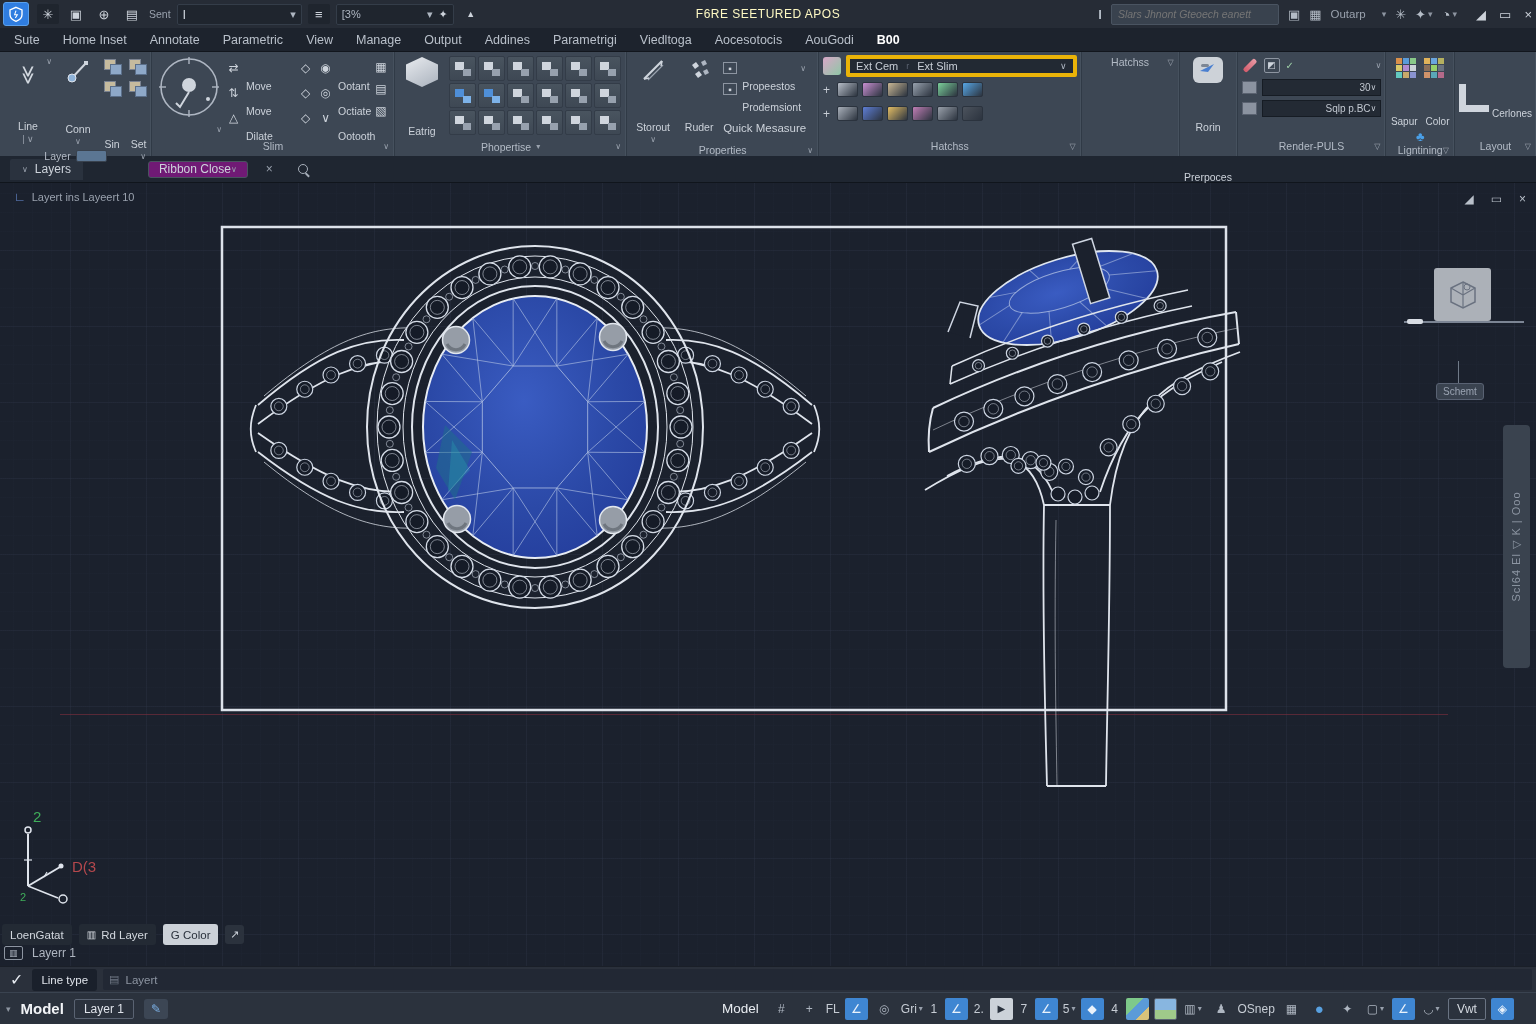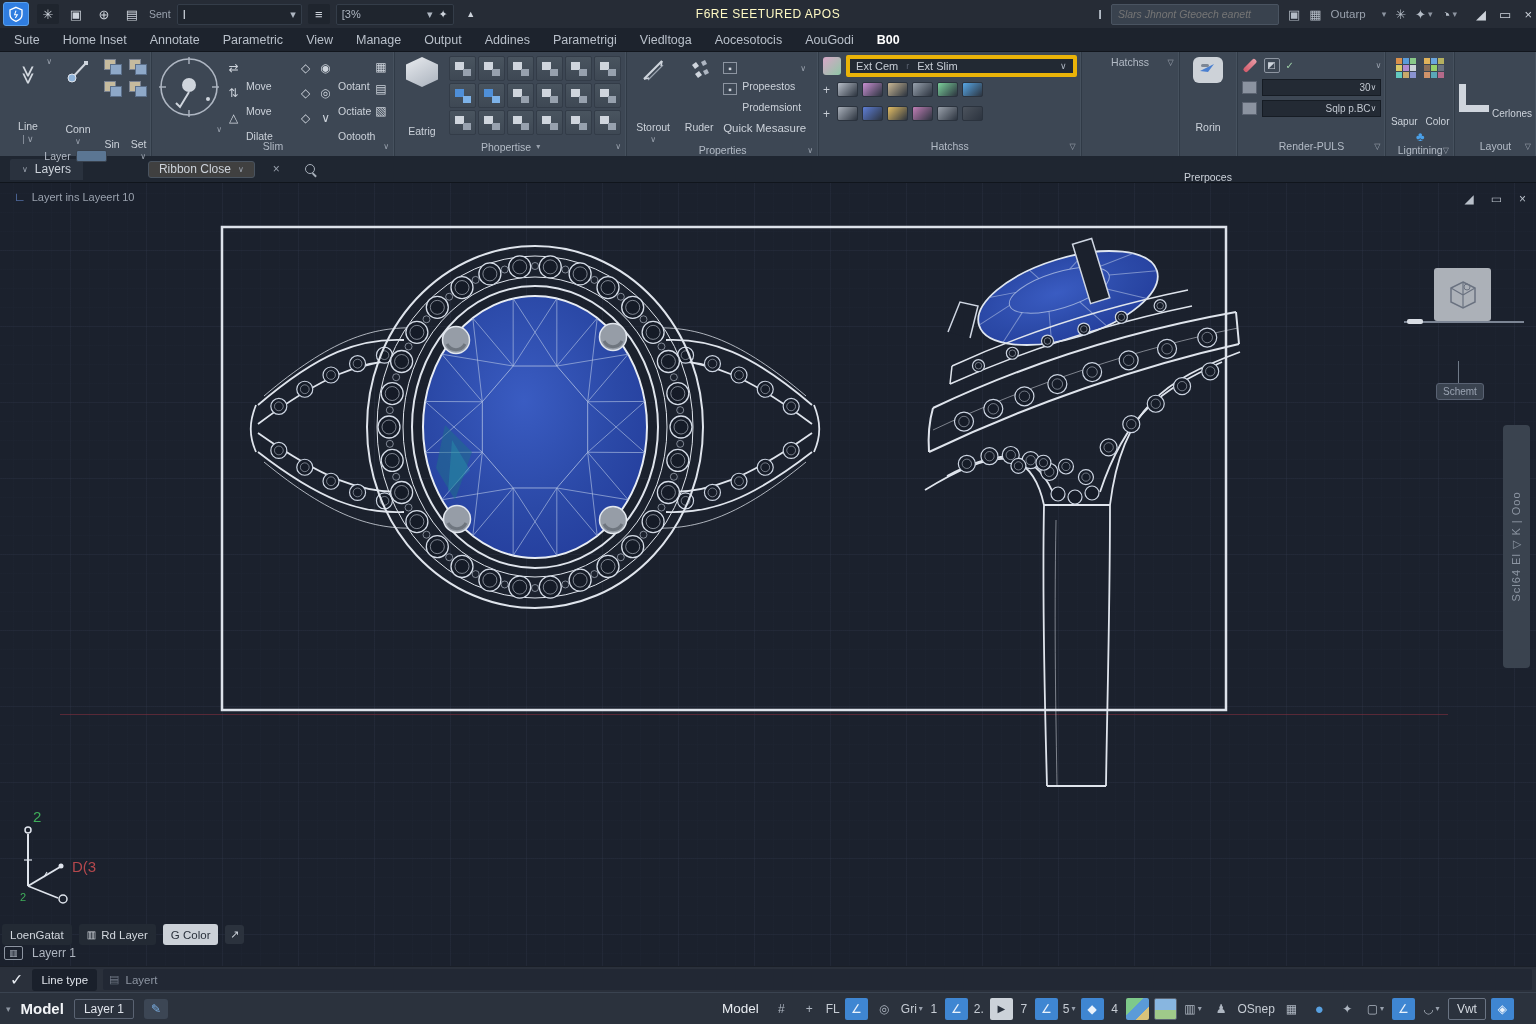--- a/index.html
+++ b/index.html
@@ -51,21 +51,21 @@
   .combo .flex1 { flex:1; }
   .swrow { display:flex; align-items:center; gap:4px; height:23px; }
   .sw { width:21px; height:15px; border-radius:2px; border:1px solid #2b333e; }
   .minifield { flex:1; display:flex; align-items:center; justify-content:flex-end; gap:0; background:#232a34; border:1px solid #161c24; height:17px; font-size:10px; color:#c2c8d1; padding:0 4px; }
   .pal { display:grid; grid-template-columns:repeat(3,6px); grid-auto-rows:6px; gap:1px; }
   .pal i { display:block; }
 
   
   .tabrow { height:27px; background:#1f2631; display:flex; align-items:center; gap:10px; padding-left:10px; border-bottom:1px solid #10151c; }
   .layers-tab { display:flex; align-items:center; gap:7px; background:#2a323e; height:21px; padding:0 12px; border-radius:2px 2px 0 0; font-size:12px; color:#cdd3db; }
-  .ribbonclose { display:flex; align-items:center; gap:7px; background:#404040; border:1px solid #49535f; height:17px; padding:0 10px; border-radius:3px; font-size:12px; color:#ccd2da; margin-left:55px; }
+  .ribbonclose { display:flex; align-items:center; background:#701a75; border:1px solid #49535f; height:17px; padding:0 10px; border-radius:3px; font-size:12px; color:#ccd2da; margin-left:55px; }
   .tr-x { color:#98a0ac; font-size:12px; margin-left:8px; }
   .mag { position:relative; width:13px; height:13px; margin-left:14px; }
   .mag::before { content:""; position:absolute; left:1px; top:1px; width:8px; height:8px; border:1.5px solid #a7afba; border-radius:50%; }
   .mag::after { content:""; position:absolute; right:0; bottom:0; width:5px; height:1.5px; background:#a7afba; transform:rotate(45deg); }
 
   
   .canvas { position:relative; height:783px; background:
       linear-gradient(rgba(130,150,180,.05) 1px, transparent 1px) -6px -9px/76px 76px,
       linear-gradient(90deg, rgba(130,150,180,.05) 1px, transparent 1px) -6px -9px/76px 76px,
       linear-gradient(rgba(130,150,180,.02) 1px, transparent 1px) -6px -9px/19px 19px,

